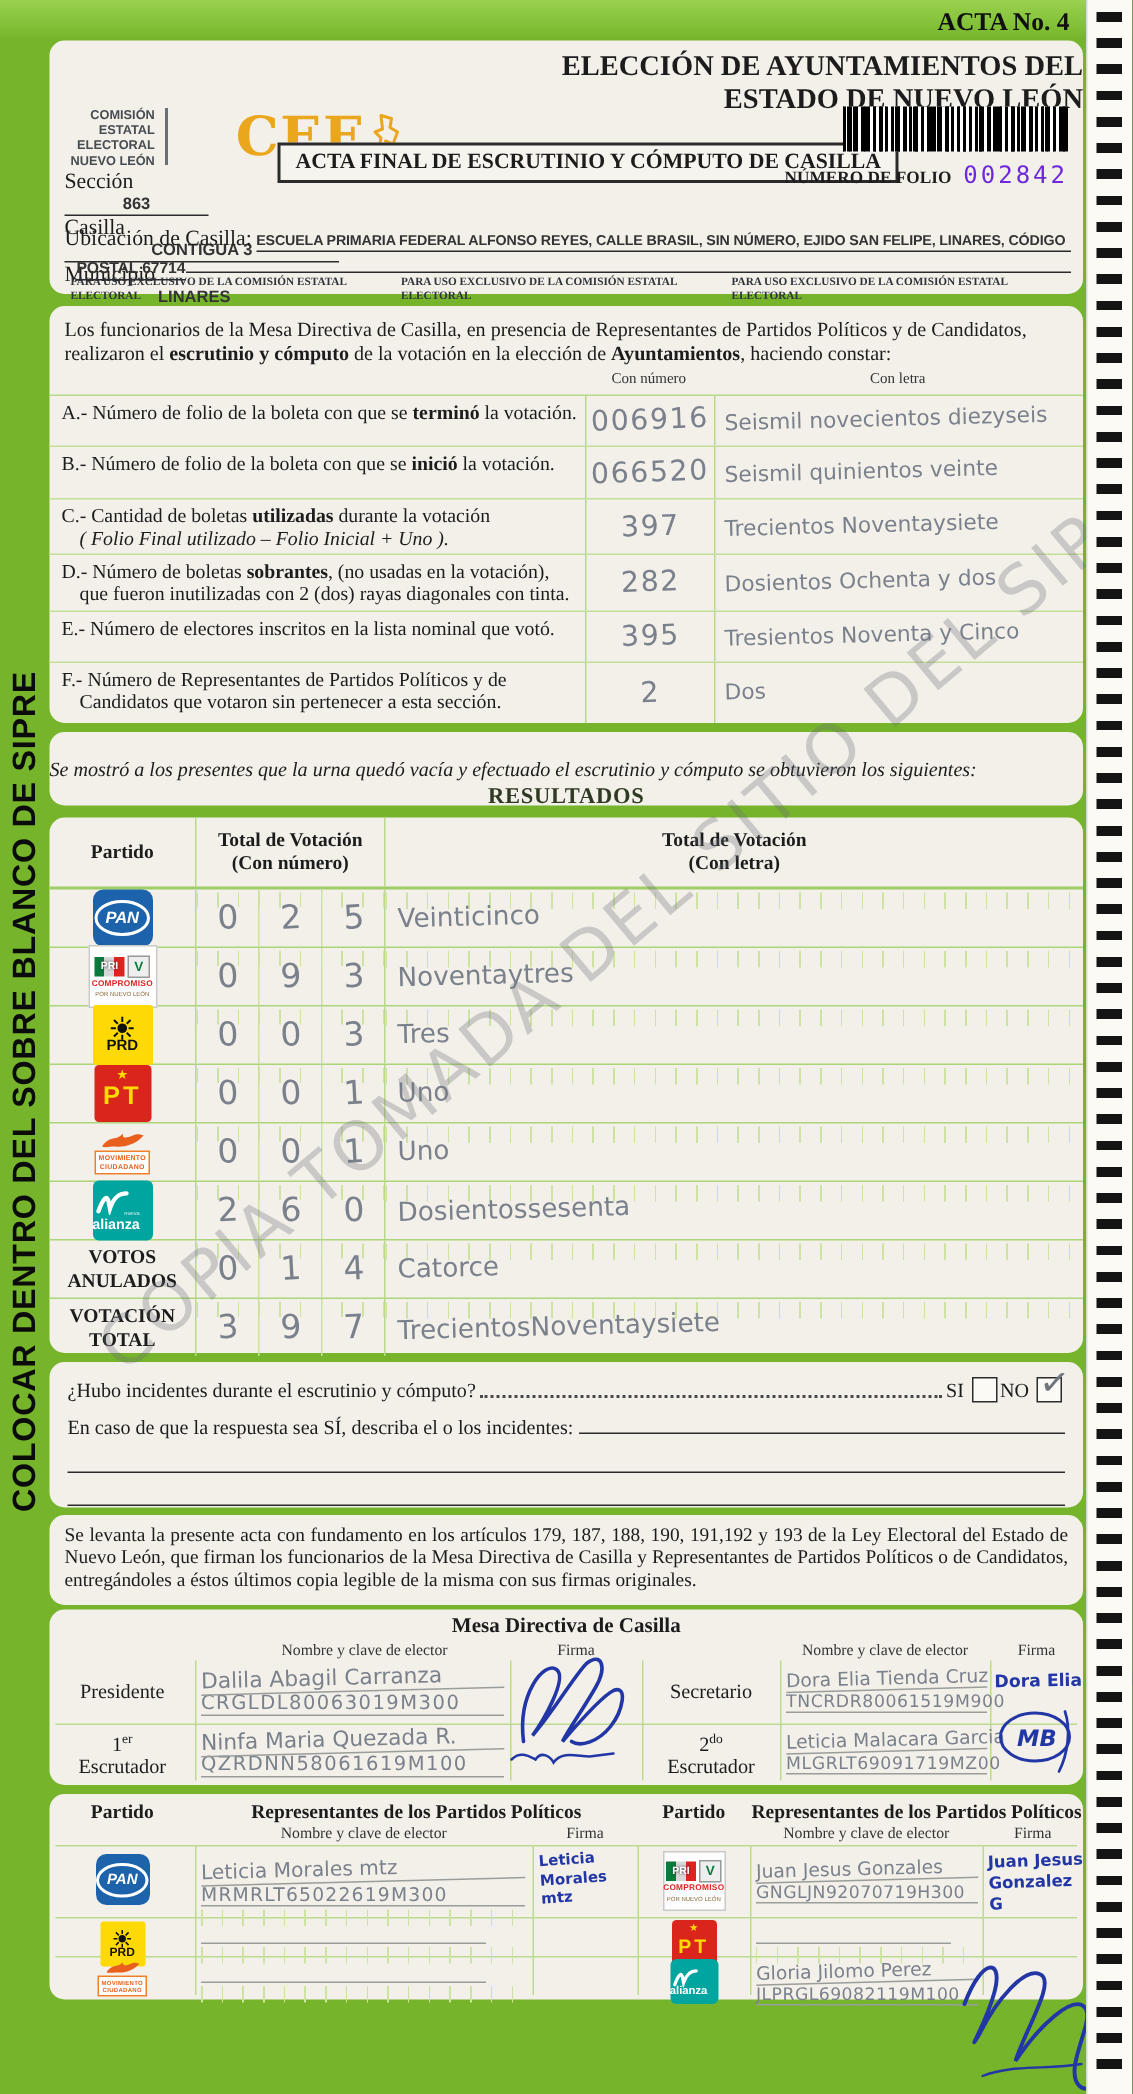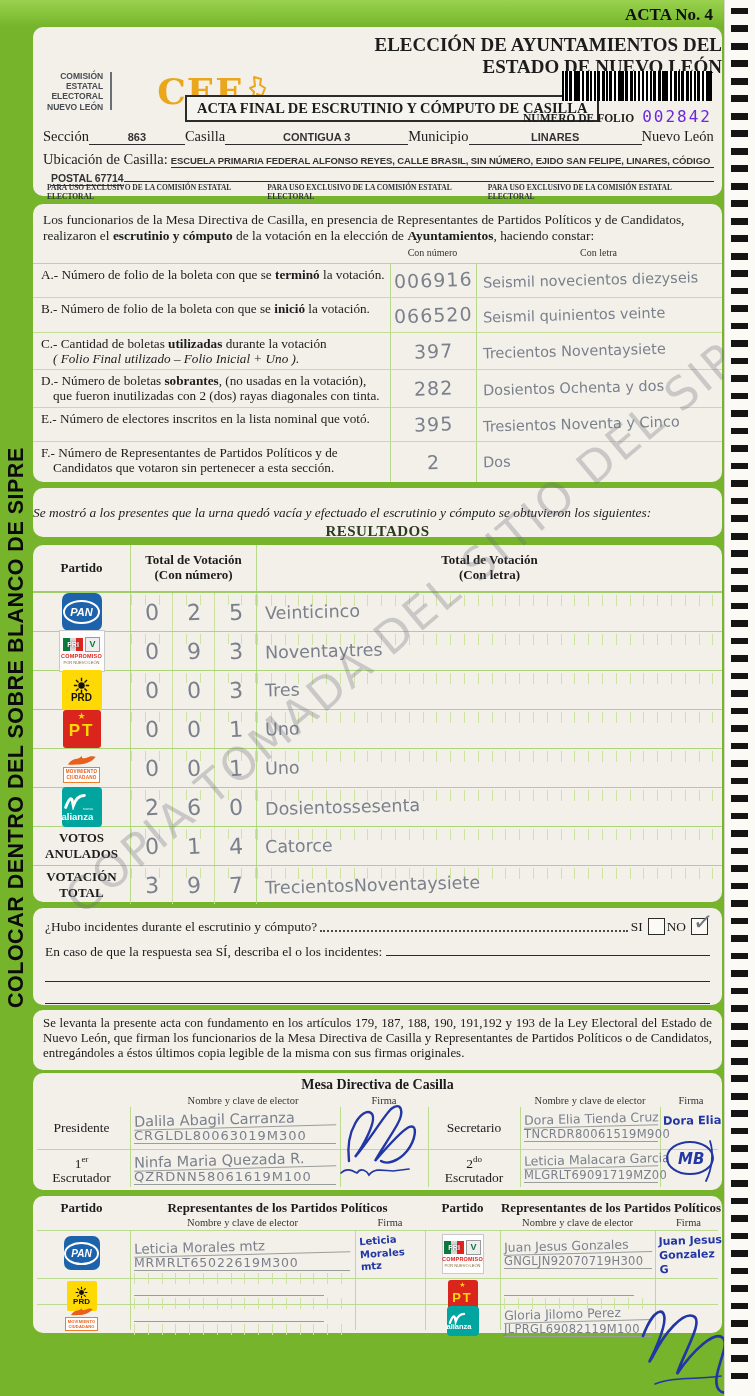--- a/index.html
+++ b/index.html
@@ -36,21 +36,21 @@
   .cee{font:bold 36px "DejaVu Serif",serif;color:#eaa71e;letter-spacing:1px;line-height:1;display:flex;align-items:center;margin-left:38px;}
   .hdr-sub{position:absolute;left:152px;top:68px;border:2px solid #2b2b2b;background:#f6f4ee;
         padding:3px 10px;font-weight:bold;font-size:14.5px;white-space:nowrap;}
   .barcode{position:absolute;right:10px;top:44px;width:150px;height:30px;background-color:#fff;
         background-image:repeating-linear-gradient(90deg,#000 0 2px,transparent 2px 4px),
                          repeating-linear-gradient(90deg,#000 0 1px,transparent 1px 7px),
                          repeating-linear-gradient(90deg,transparent 0 3px,#000 3px 5px,transparent 5px 11px);}
   .folio{position:absolute;right:10px;top:80px;display:flex;align-items:baseline;gap:8px;}
   .folio-label{font-weight:bold;font-size:11.5px;}
   .folio-value{font:16px "DejaVu Sans Mono",monospace;letter-spacing:2px;color:#6d28d9;}
-  .fields{position:absolute;left:10px;right:8px;top:101px;display:flex;align-items:flex-end;font-size:14.5px;}
+  .fields{position:absolute;left:10px;right:8px;top:86px;display:flex;align-items:flex-start;font-size:14.5px;flex-direction:column;}
   .fval{border-bottom:1.5px solid #2b2b2b;text-align:center;font:bold 11px "Liberation Sans",sans-serif;color:#333;padding:0 4px 1px;}
   .ubic{position:absolute;left:10px;right:8px;top:124px;display:flex;align-items:baseline;font-size:14.5px;}
   .ubic2{position:absolute;left:18px;right:8px;top:141px;display:flex;align-items:baseline;}
   .uval{border-bottom:1.3px solid #2b2b2b;font:bold 9.5px "Liberation Sans",sans-serif;color:#333;letter-spacing:-.1px;padding-bottom:1px;}
   .uso{position:absolute;left:14px;right:14px;top:156px;display:flex;justify-content:space-between;
         font:bold 7.5px "Liberation Serif",serif;color:#30343a;}
 
   
   .tally{top:204px;height:278px;}
   .intro{padding:8px 10px 2px;font-size:13.4px;line-height:1.22;}

